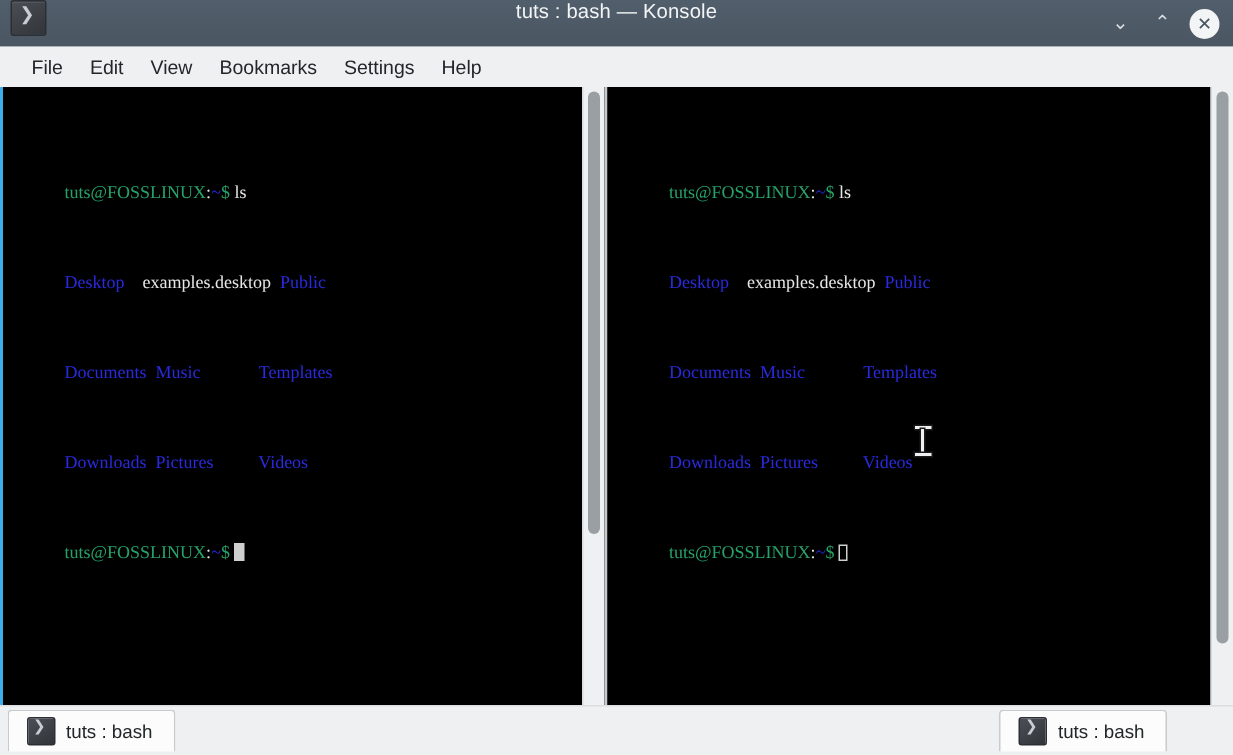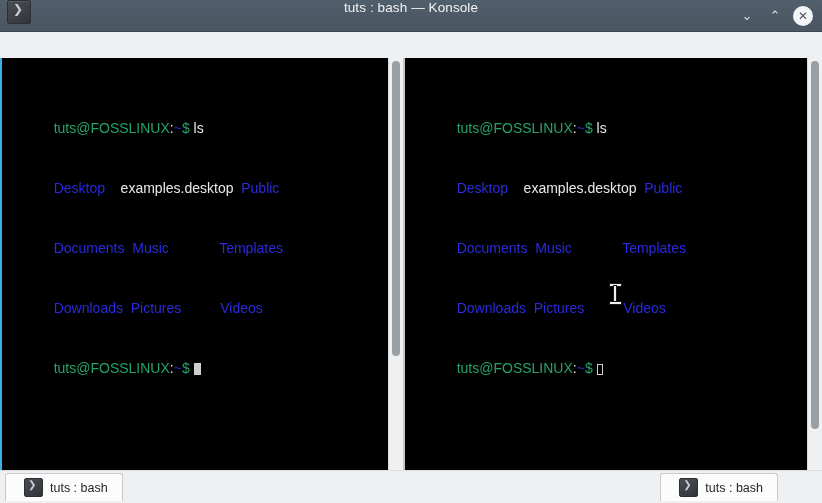--- a/index.html
+++ b/index.html
@@ -143,22 +143,22 @@
   }
   .pane-left .term-wrap  { width: 403px; height: 412px; border-left: 2px solid #3daee9; }
   .pane-right .term-wrap { width: 419px; height: 412px; border-left: 2px solid #c6c9cc; }
 
   .term-screen {
     flex: 1 1 auto;
     background: #000000;
     padding: 3px 0 0 5px;
     box-sizing: border-box;
     overflow: hidden;
-    font-family: Liberation Sans, sans-serif;
-    font-size: 14px;
+    font-family: Liberation Serif, serif;
+    font-size: 12px;
     line-height: 15px;
     color: #d0d0d0;
     white-space: pre;
   }
   .term-line { height: 15px; }
   .c-green  { color: #26a269; }
   .c-blue   { color: #2a2ae0; }
   .c-white  { color: #e8e8e8; }
   .cursor-filled {
     display: inline-block;
@@ -207,21 +207,21 @@
     border-top: 1px solid #dcdee0;
   }
   .pane-left .tabbar  { width: 403px; padding-left: 5px; }
   .pane-right .tabbar { width: 419px; padding-left: 5px; justify-content: flex-end; padding-right: 44px; }
 
   .tab {
     height: 28px;
     display: flex;
     align-items: center;
     gap: 7px;
-    padding: 0 14px 0 18px;
+    padding: 0 14px 0 12px;
     background: #fcfcfc;
     border: 1px solid #c8cbce;
     border-bottom: none;
     border-radius: 3px 3px 0 0;
     box-sizing: border-box;
   }
   .tab-icon {
     width: 17px; height: 17px;
     border-radius: 2px;
     background: linear-gradient(145deg, #4b4f55, #31353a);
@@ -279,20 +279,28 @@
     <div class="title-text">tuts : bash — Konsole</div>
     <div class="win-buttons">
       <div class="wbtn">⌄</div>
       <div class="wbtn">⌃</div>
       <div class="wbtn close">
         <span class="circle">✕</span>
       </div>
     </div>
   </div>
 
+  <div class="menubar">
+    <div class="menu-item">File</div>
+    <div class="menu-item">Edit</div>
+    <div class="menu-item">View</div>
+    <div class="menu-item">Bookmarks</div>
+    <div class="menu-item">Settings</div>
+    <div class="menu-item">Help</div>
+  </div>
 
   <div class="panes">
 
     <div class="pane pane-left">
       <div class="term-wrap">
         <div class="term-screen">
 
           <div class="term-line">
             <span class="c-green">tuts@FOSSLINUX</span><span class="c-white">:</span><span class="c-blue">~</span><span class="c-green">$</span><span class="c-white"> ls</span>
           </div>

